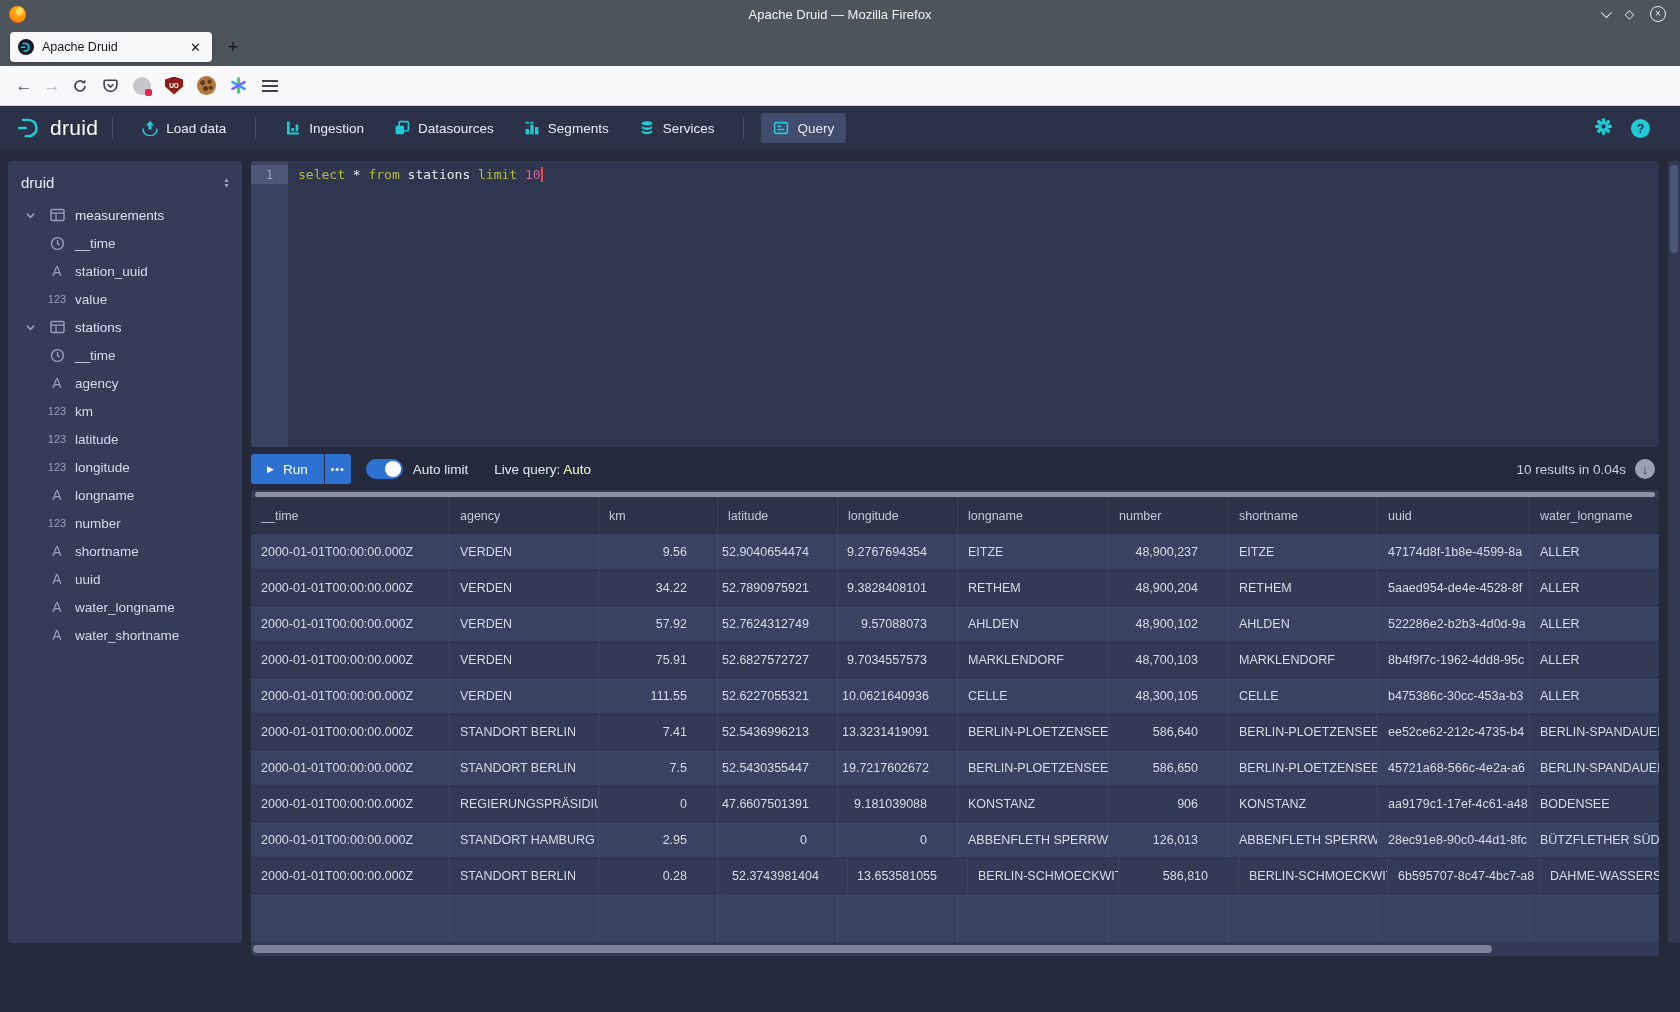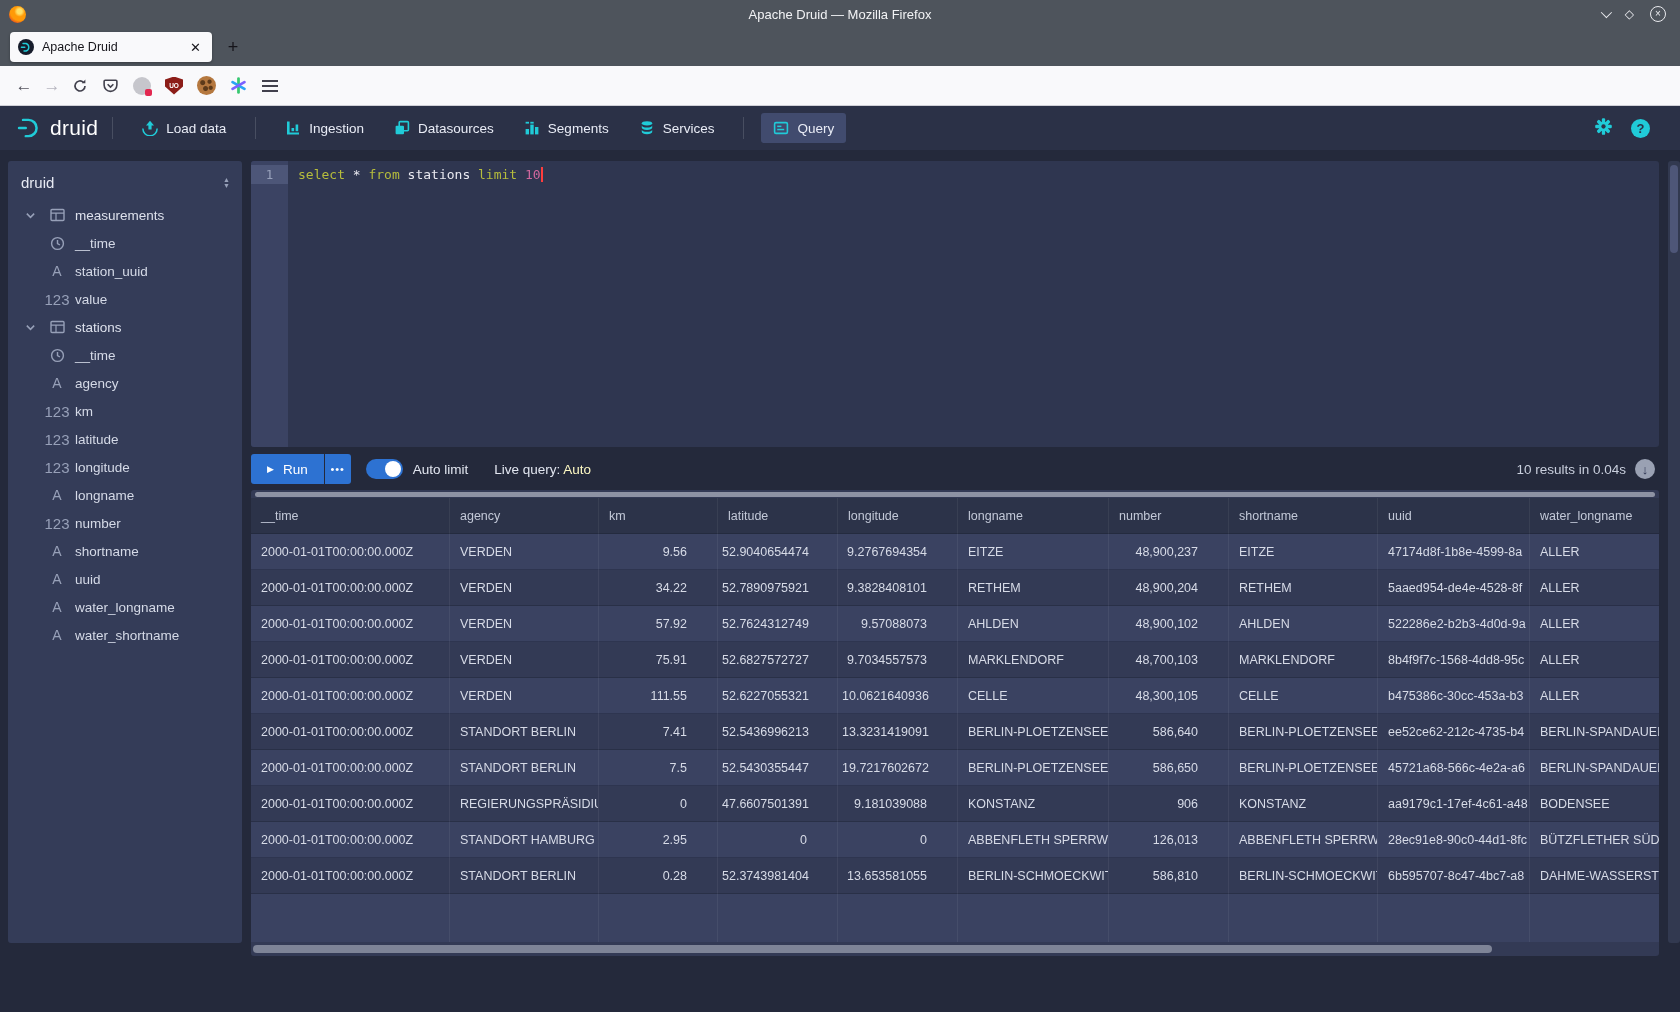--- a/index.html
+++ b/index.html
@@ -81,21 +81,21 @@
   .sidebar { width:234px; height:782px; background:#343c58; border-radius:3px; flex:none; }
   .schema-row { display:flex; align-items:center; padding:13px 12px 10px 13px; }
   .schema-name { font-size:15px; color:#e7eaf3; flex:1; }
   .sort-icon { color:#97a0b8; font-size:7px; line-height:6px; text-align:center; }
   .tree-row { height:28px; display:flex; align-items:center; font-size:13.5px; color:#dde1ec; }
   .tree-row.group { padding-left:13px; gap:9px; }
   .tree-row.child { padding-left:40px; gap:9px; color:#d5dae7; }
   .t-ic { width:18px; display:flex; justify-content:center; align-items:center; flex:none;
           color:#97a0b8; }
   .ic-A { font-size:14px; font-weight:400; }
-  .ic-123 { font-size:15px; letter-spacing:0; }
+  .ic-123 { font-size:11px; letter-spacing:0; }
 
   .main { flex:1; display:flex; flex-direction:column; min-width:0; }
 
   
   .editor-panel { height:286px; background:#2f3650; border-radius:3px; display:flex; overflow:hidden; }
   .gutter { width:37px; background:#3b4363; padding-top:4px; flex:none;
             font-family:"DejaVu Sans Mono", monospace; font-size:12.5px; color:#98a1bb; }
   .ln { height:19px; line-height:19px; text-align:center; }
   .ln.active { background:#4d5678; }
   .code-area { flex:1; padding:4px 0 0 10px; font-family:"DejaVu Sans Mono", monospace;
@@ -513,21 +513,21 @@
           </div>
           <div class="tr even">
             <div class="td" style="width: 199px;">2000-01-01T00:00:00.000Z</div>
             <div class="td" style="width: 149px;">VERDEN</div>
             <div class="td num" style="width: 119px;">75.91</div>
             <div class="td num" style="width: 120px;">52.6827572727</div>
             <div class="td num" style="width: 120px;">9.7034557573</div>
             <div class="td" style="width: 151px;">MARKLENDORF</div>
             <div class="td num" style="width: 120px;">48,700,103</div>
             <div class="td" style="width: 149px;">MARKLENDORF</div>
-            <div class="td" style="width: 152px;">8b4f9f7c-1568-4dd8-95c</div>
+            <div class="td" style="width: 152px;">8b4f9f7c-1962-4dd8-95c</div>
             <div class="td" style="flex: 1 1 0%; border-right: none;">ALLER</div>
           </div>
           <div class="tr odd">
             <div class="td" style="width: 199px;">2000-01-01T00:00:00.000Z</div>
             <div class="td" style="width: 149px;">VERDEN</div>
             <div class="td num" style="width: 119px;">111.55</div>
             <div class="td num" style="width: 120px;">52.6227055321</div>
             <div class="td num" style="width: 120px;">10.0621640936</div>
             <div class="td" style="width: 151px;">CELLE</div>
             <div class="td num" style="width: 120px;">48,300,105</div>
@@ -580,21 +580,21 @@
             <div class="td" style="width: 151px;">ABBENFLETH SPERRWERK</div>
             <div class="td num" style="width: 120px;">126,013</div>
             <div class="td" style="width: 149px;">ABBENFLETH SPERRWERK</div>
             <div class="td" style="width: 152px;">28ec91e8-90c0-44d1-8fc</div>
             <div class="td" style="flex: 1 1 0%; border-right: none;">BÜTZFLETHER SÜDERELBE</div>
           </div>
           <div class="tr even">
             <div class="td" style="width: 199px;">2000-01-01T00:00:00.000Z</div>
             <div class="td" style="width: 149px;">STANDORT BERLIN</div>
             <div class="td num" style="width: 119px;">0.28</div>
-            <div class="td num" style="width: 120px;">52.3743981404</div>
+            <div class="td num" style="width: 120px; margin-left: 10px;">52.3743981404</div>
             <div class="td num" style="width: 120px;">13.653581055</div>
             <div class="td" style="width: 151px;">BERLIN-SCHMOECKWITZ</div>
             <div class="td num" style="width: 120px;">586,810</div>
             <div class="td" style="width: 149px;">BERLIN-SCHMOECKWITZ</div>
             <div class="td" style="width: 152px;">6b595707-8c47-4bc7-a8</div>
             <div class="td" style="flex: 1 1 0%; border-right: none;">DAHME-WASSERSTRASSE</div>
           </div>
           <div class="tr empty odd">
             <div class="td" style="width: 199px;"></div>
             <div class="td" style="width: 149px;"></div>

